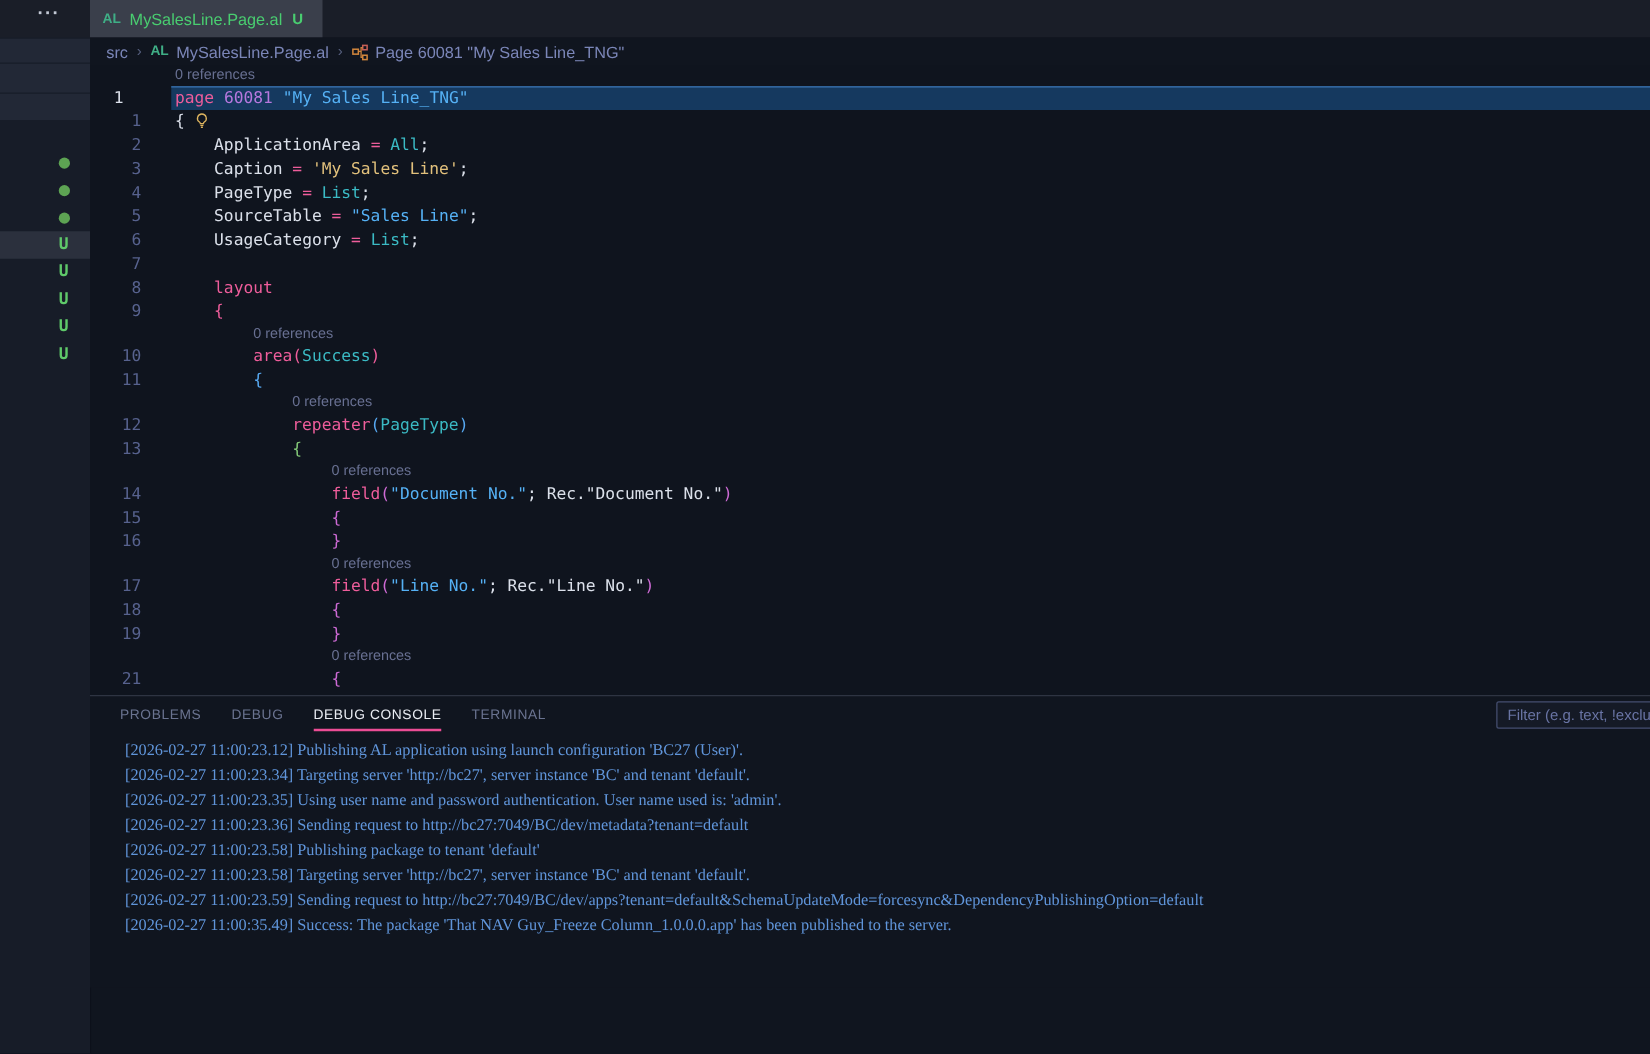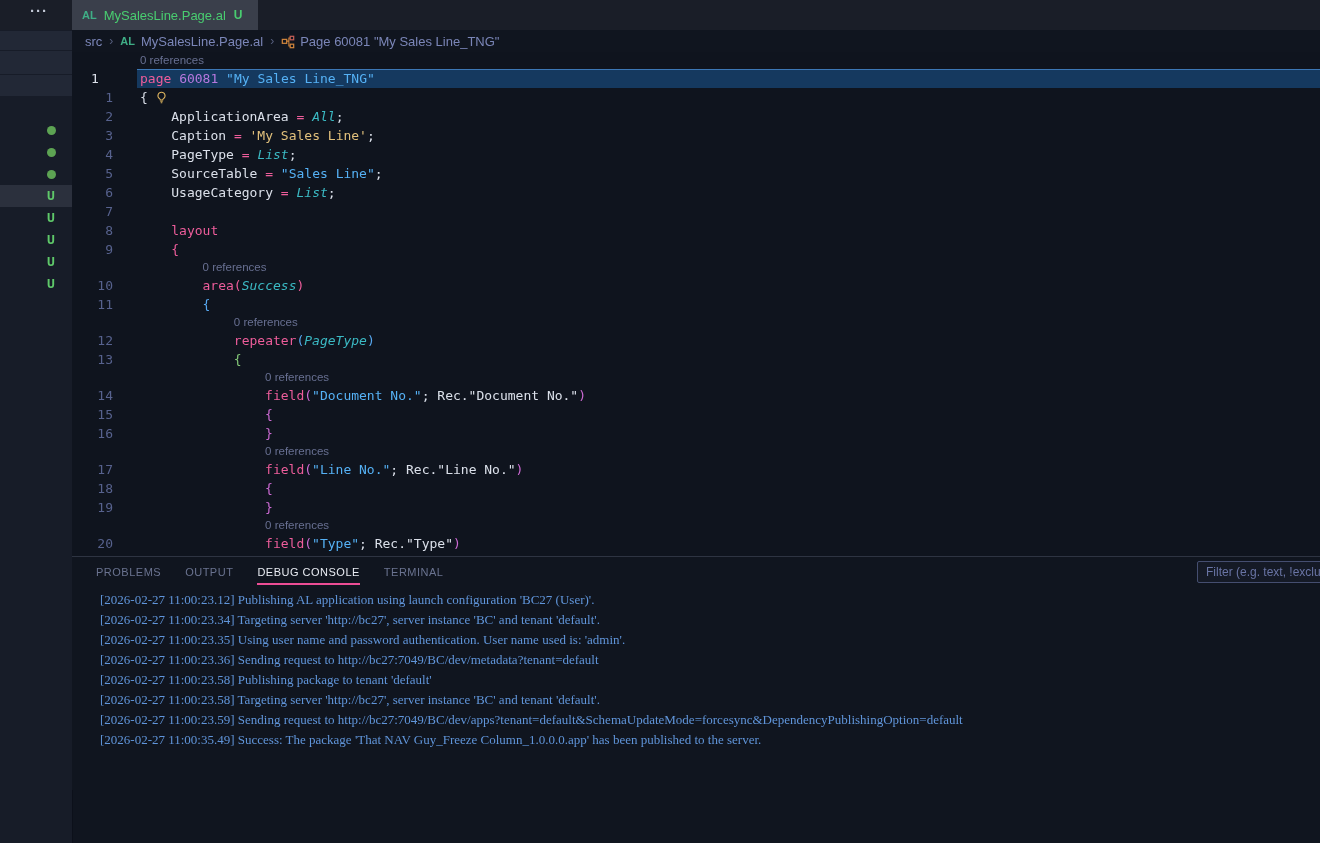--- a/index.html
+++ b/index.html
@@ -37,21 +37,21 @@
   .editor{position:absolute;left:72px;top:52px;width:1248px;height:504px;overflow:hidden;background:#0f141e;
           font-family:"DejaVu Sans Mono",monospace;font-size:13px;}
   .row{position:relative;width:1248px;}
   .row.code{height:19px;line-height:19px;}
   .row.lens{height:17px;line-height:17px;font-family:"Liberation Sans",sans-serif;font-size:11.5px;color:var(--c-lens);cursor:pointer;}
   .ln{position:absolute;left:0;top:0;width:41px;text-align:right;color:var(--c-ln);font-size:13px;}
   .ln.cur{width:auto;left:19px;text-align:left;color:var(--c-lncur);}
   .codeline{position:absolute;left:0;top:0;white-space:pre;z-index:2;}
   .hl-bar{position:absolute;left:65px;right:0;top:0;bottom:0;background:var(--c-hlbg);border-top:1px solid var(--c-hlbd);box-sizing:border-box;z-index:1;}
   .tk-kw{color:var(--c-kw);} .tk-num{color:var(--c-num);} .tk-str{color:var(--c-str);}
-  .tk-ystr{color:var(--c-ystr);} .tk-teal{color:var(--c-teal);font-style:italic;} .tk-fg{color:var(--c-fg);}
+  .tk-ystr{color:var(--c-ystr);} .tk-teal{color:var(--c-teal);} .tk-fg{color:var(--c-fg);}
   .tk-b1{color:var(--c-b1);} .tk-b3{color:var(--c-b3);} .tk-b4{color:var(--c-b4);} .tk-b5{color:var(--c-b5);}
   .bulb{display:inline-block;vertical-align:-2px;margin-left:7px;}
   
   .panel{position:absolute;left:72px;top:556px;width:1248px;height:234px;background:#10151f;border-top:1px solid #2e3442;box-sizing:border-box;}
   .panel-tabs{position:absolute;left:24px;top:9px;display:flex;gap:24px;font-size:11px;letter-spacing:.5px;}
   .ptab{color:var(--c-ptab);padding-bottom:5px;cursor:pointer;white-space:nowrap;}
   .ptab.active{color:var(--c-ptabact);border-bottom:2px solid var(--c-underline);}
   .filterbox{position:absolute;left:1125px;top:4px;width:200px;height:22px;background:#151a26;border:1px solid #454e70;border-radius:2px;
              color:#9aa4cc;font-size:12px;padding:0 8px;box-sizing:border-box;outline:none;font-family:"Liberation Sans",sans-serif;}
   .filterbox::placeholder{color:#6974a4;opacity:1;}
@@ -209,33 +209,29 @@
       <div class="row code">
         <span class="ln">18</span>
         <span class="codeline" style="left: 193.12px;"><span class="tk-b5">{</span></span>
       </div>
       <div class="row code">
         <span class="ln">19</span>
         <span class="codeline" style="left: 193.12px;"><span class="tk-b5">}</span></span>
       </div>
       <div class="row lens" style="padding-left: 193.12px;">0 references</div>
       <div class="row code">
-        <span class="ln">20</span>
-        <span class="codeline" style="left: 193.12px;"><span class="tk-kw">field</span><span class="tk-b5">(</span><span class="tk-str">"Type"</span><span class="tk-fg">; Rec."Type"</span><span class="tk-b5">)</span></span>
-      </div>
-      <div class="row code">
         <span class="ln">21</span>
         <span class="codeline" style="left: 193.12px;"><span class="tk-b5">{</span></span>
       </div>
     </div>
 
   <div class="panel">
     <div class="panel-tabs" id="panel-tabs">
         <span class="ptab">PROBLEMS</span>
-        <span class="ptab">OUTPUT</span>
+        <span class="ptab">DEBUG</span>
         <span class="ptab active">DEBUG CONSOLE</span>
         <span class="ptab">TERMINAL</span>
       </div>
     <input class="filterbox" type="text" placeholder="Filter (e.g. text, !exclude)" style="">
     <div class="console" id="console">
         <div class="cline">[2026-02-27 11:00:23.12] Publishing AL application using launch configuration 'BC27 (User)'.</div>
         <div class="cline">[2026-02-27 11:00:23.34] Targeting server 'http://bc27', server instance 'BC' and tenant 'default'.</div>
         <div class="cline">[2026-02-27 11:00:23.35] Using user name and password authentication. User name used is: 'admin'.</div>
         <div class="cline">[2026-02-27 11:00:23.36] Sending request to http://bc27:7049/BC/dev/metadata?tenant=default</div>
         <div class="cline">[2026-02-27 11:00:23.58] Publishing package to tenant 'default'</div>

